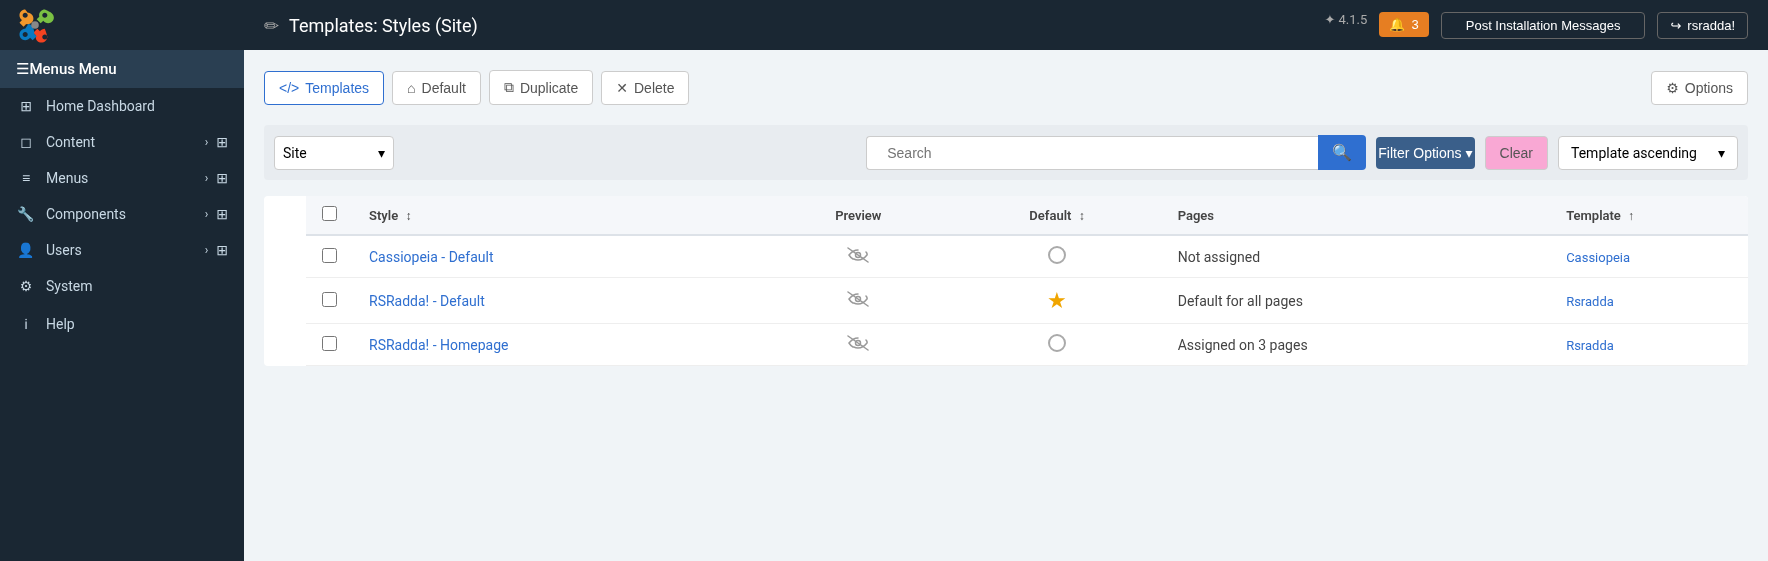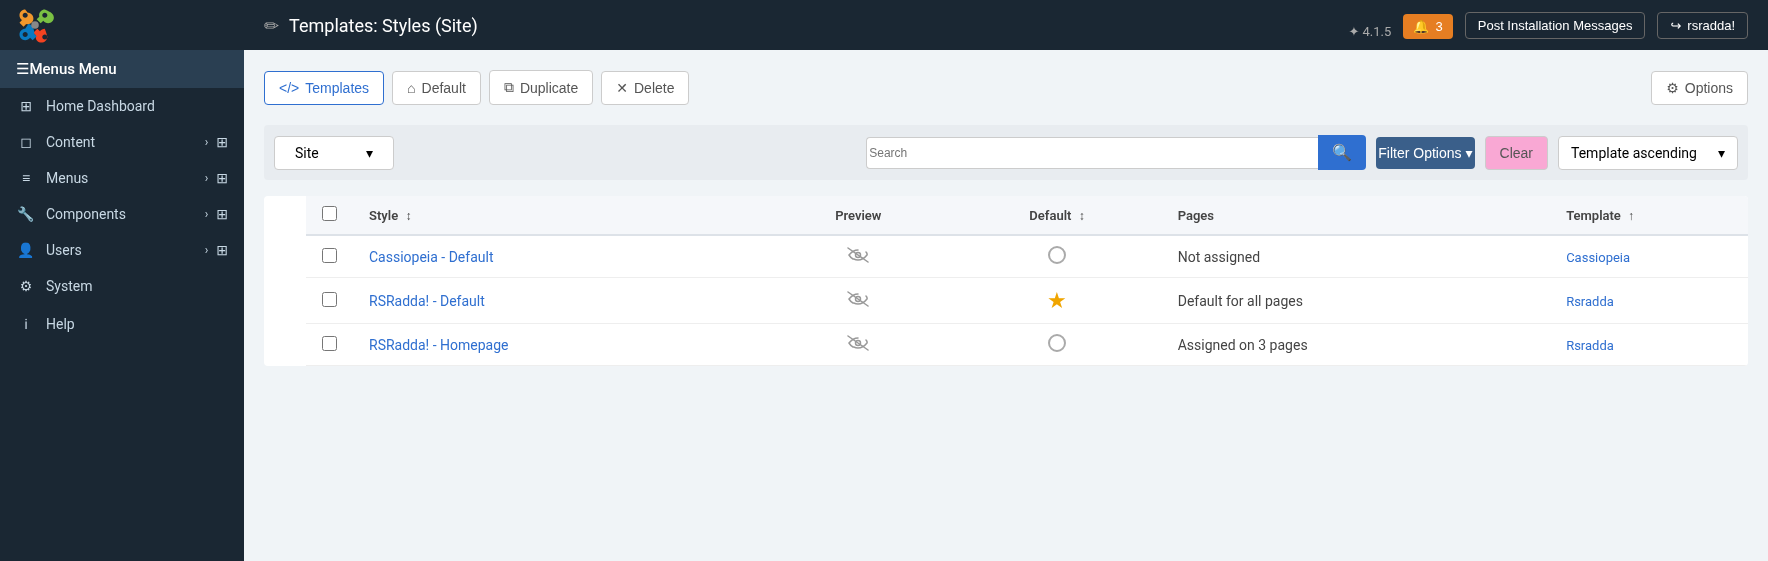--- a/index.html
+++ b/index.html
@@ -60,21 +60,21 @@
       display: flex;
       align-items: center;
       font-size: 18px;
       font-weight: 400;
       color: #fff;
       flex: 1;
     }
     .topbar-title .icon { margin-right: 10px; color: #aaa; }
     .topbar-right {
       display: flex;
-      align-items: flex-end;
+      align-items: flex-start;
       gap: 12px;
     }
     .topbar-version { font-size: 13px; color: #aaa; }
     .topbar-bell-btn {
       display: flex;
       align-items: center;
       background: #e67e22;
       color: #fff;
       border: none;
       border-radius: 4px;
@@ -83,21 +83,21 @@
       font-size: 13px;
       gap: 6px;
     }
     .topbar-post-install {
       display: flex;
       align-items: center;
       background: transparent;
       color: #fff;
       border: 1px solid #666;
       border-radius: 4px;
-      padding: 5px 12px;
+      padding: 5px 24px;
       cursor: pointer;
       font-size: 13px;
     }
     .topbar-user {
       display: flex;
       align-items: center;
       background: transparent;
       color: #fff;
       border: 1px solid #666;
       border-radius: 4px;
@@ -156,43 +156,43 @@
       gap: 10px;
       margin-bottom: 16px;
       background: #e8ecf0;
       padding: 10px;
       border-radius: 4px;
     }
     .filter-select {
       display: flex;
       align-items: center;
       gap: 6px;
-      padding: 8px 20px;
+      padding: 8px 8px;
       border: 1px solid #ccc;
       border-radius: 4px;
       background: #fff;
       cursor: pointer;
       font-size: 14px;
       min-width: 120px;
     }
     .filter-select .arrow { margin-left: auto; }
     .search-wrapper {
       display: flex;
       align-items: center;
       flex: 1;
       margin-left: auto;
       max-width: 500px;
     }
     .search-input {
       flex: 1;
-      padding: 8px 2px;
+      padding: 8px 20px;
       border: 1px solid #ccc;
       border-right: none;
       border-radius: 4px 0 0 4px;
-      font-size: 12px;
+      font-size: 14px;
       outline: none;
     }
     .search-btn {
       padding: 8px 14px;
       background: #2f6fd0;
       color: #fff;
       border: none;
       border-radius: 0 4px 4px 0;
       cursor: pointer;
       font-size: 16px;

